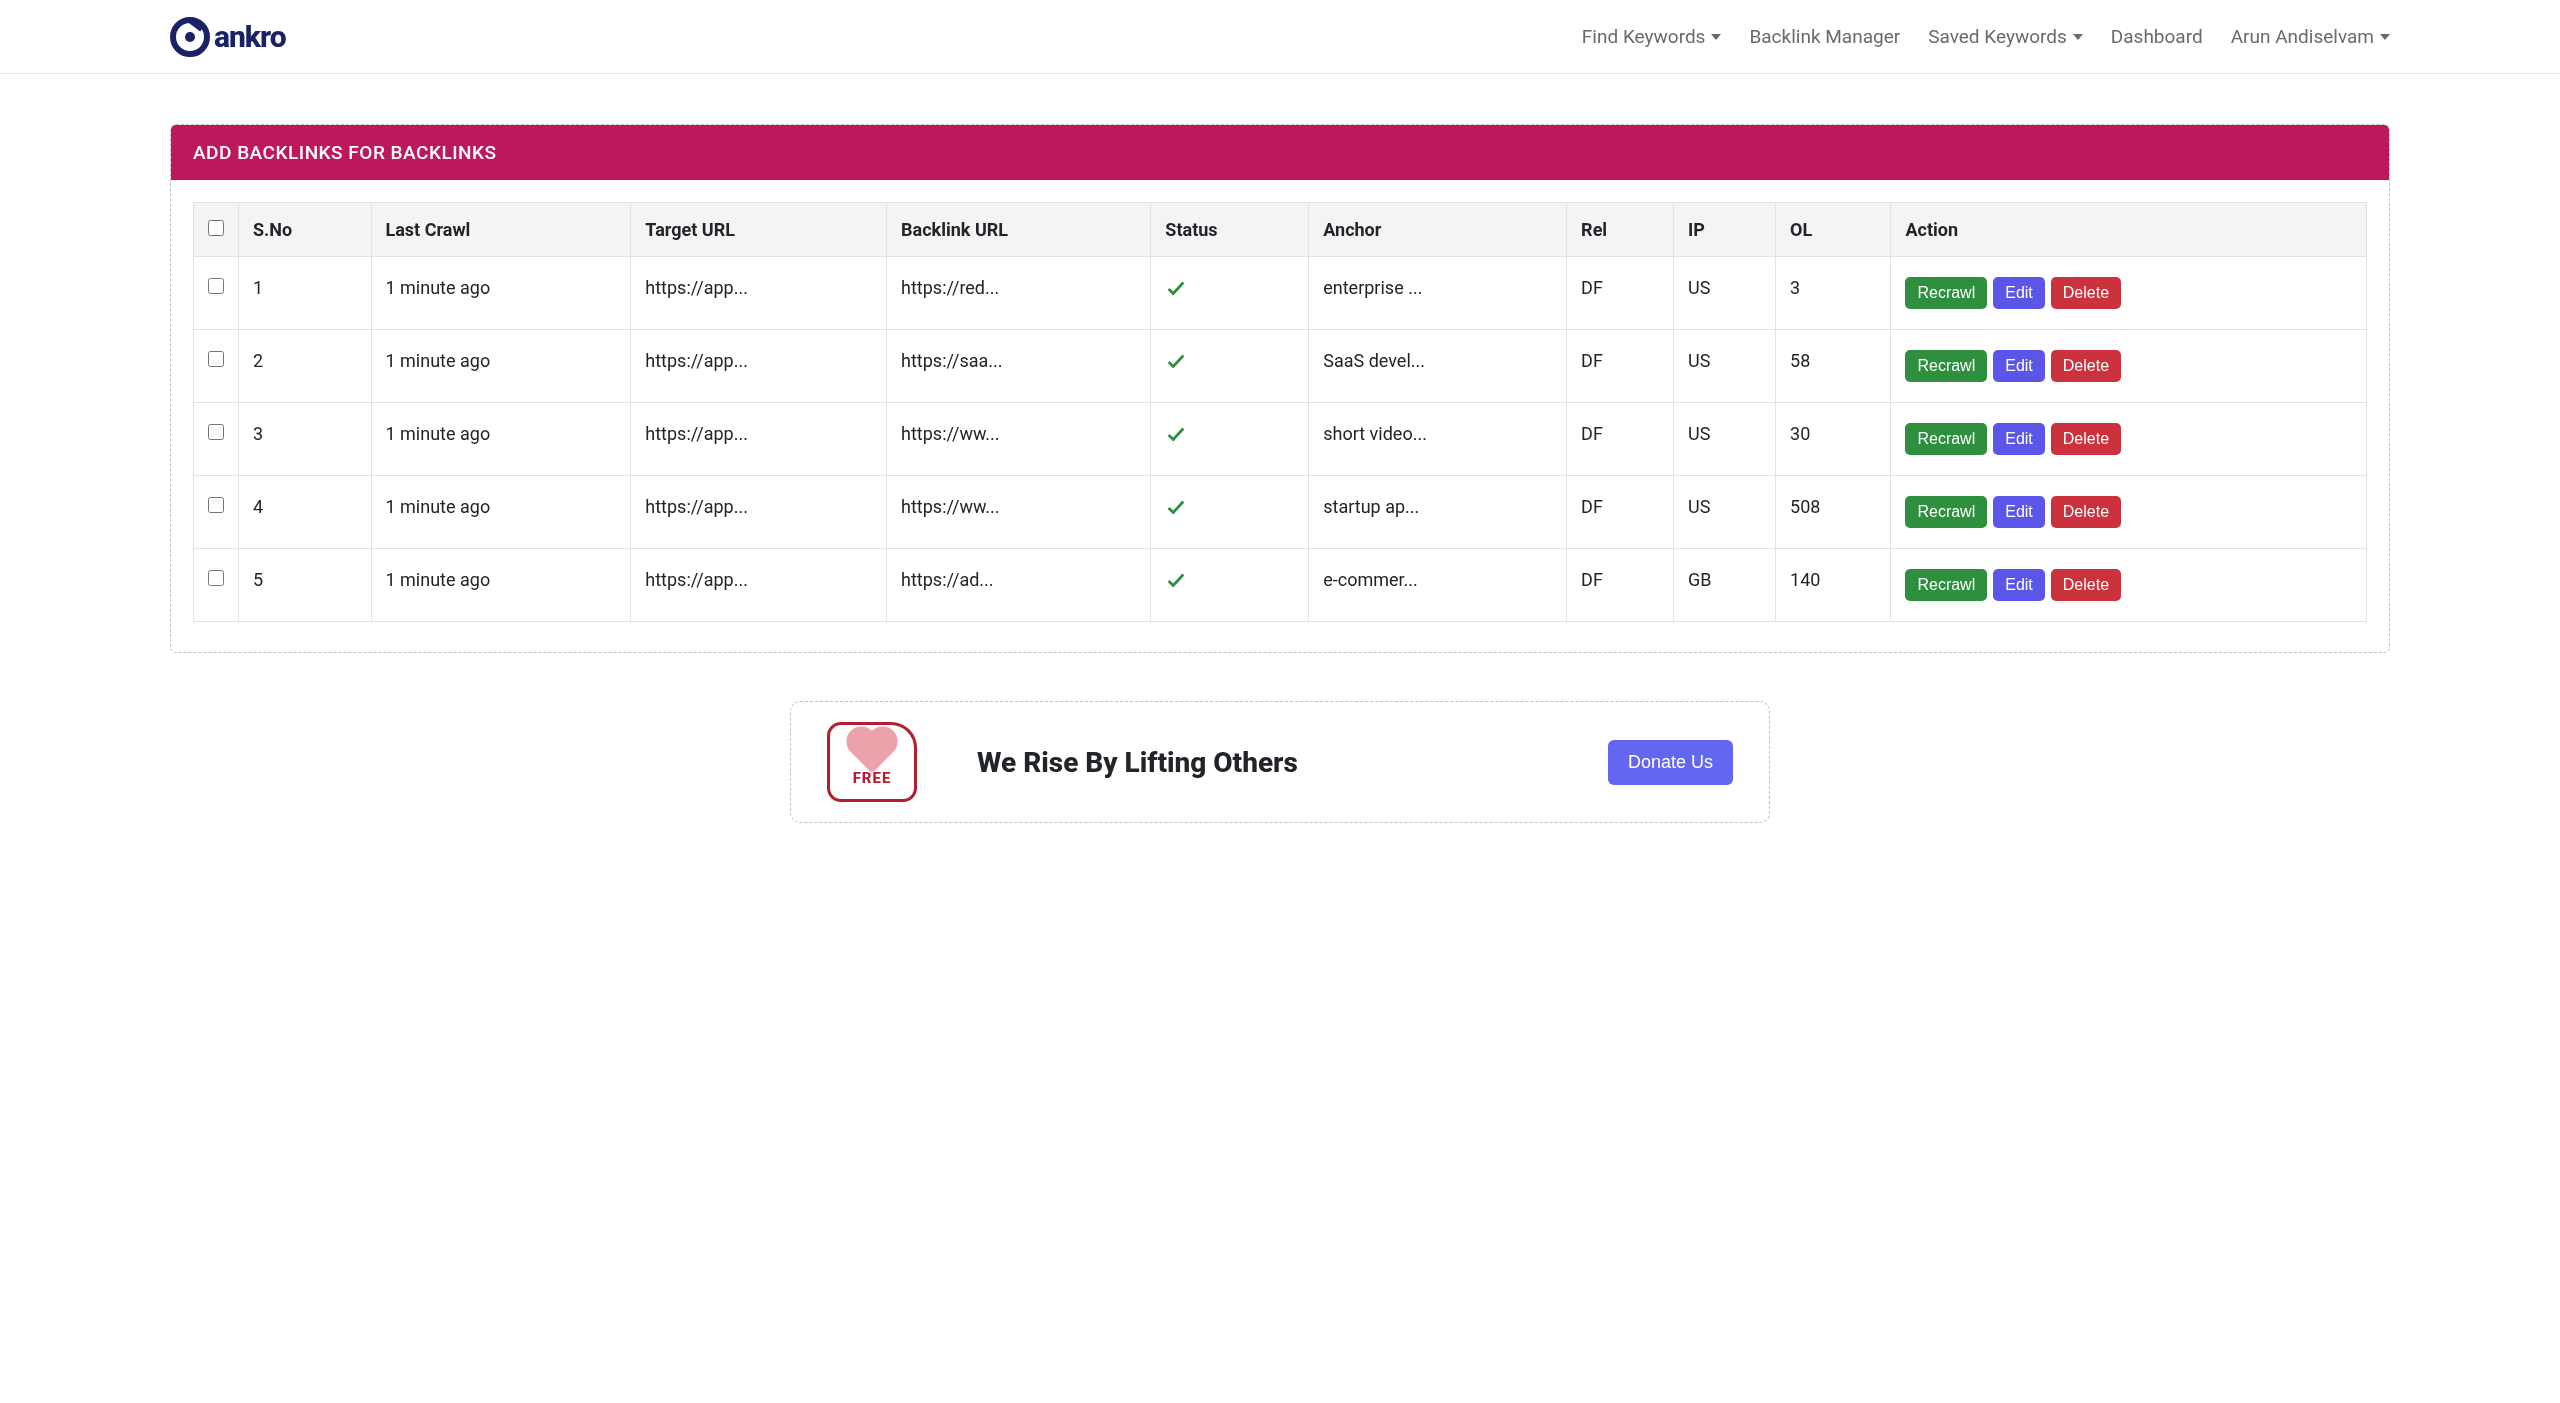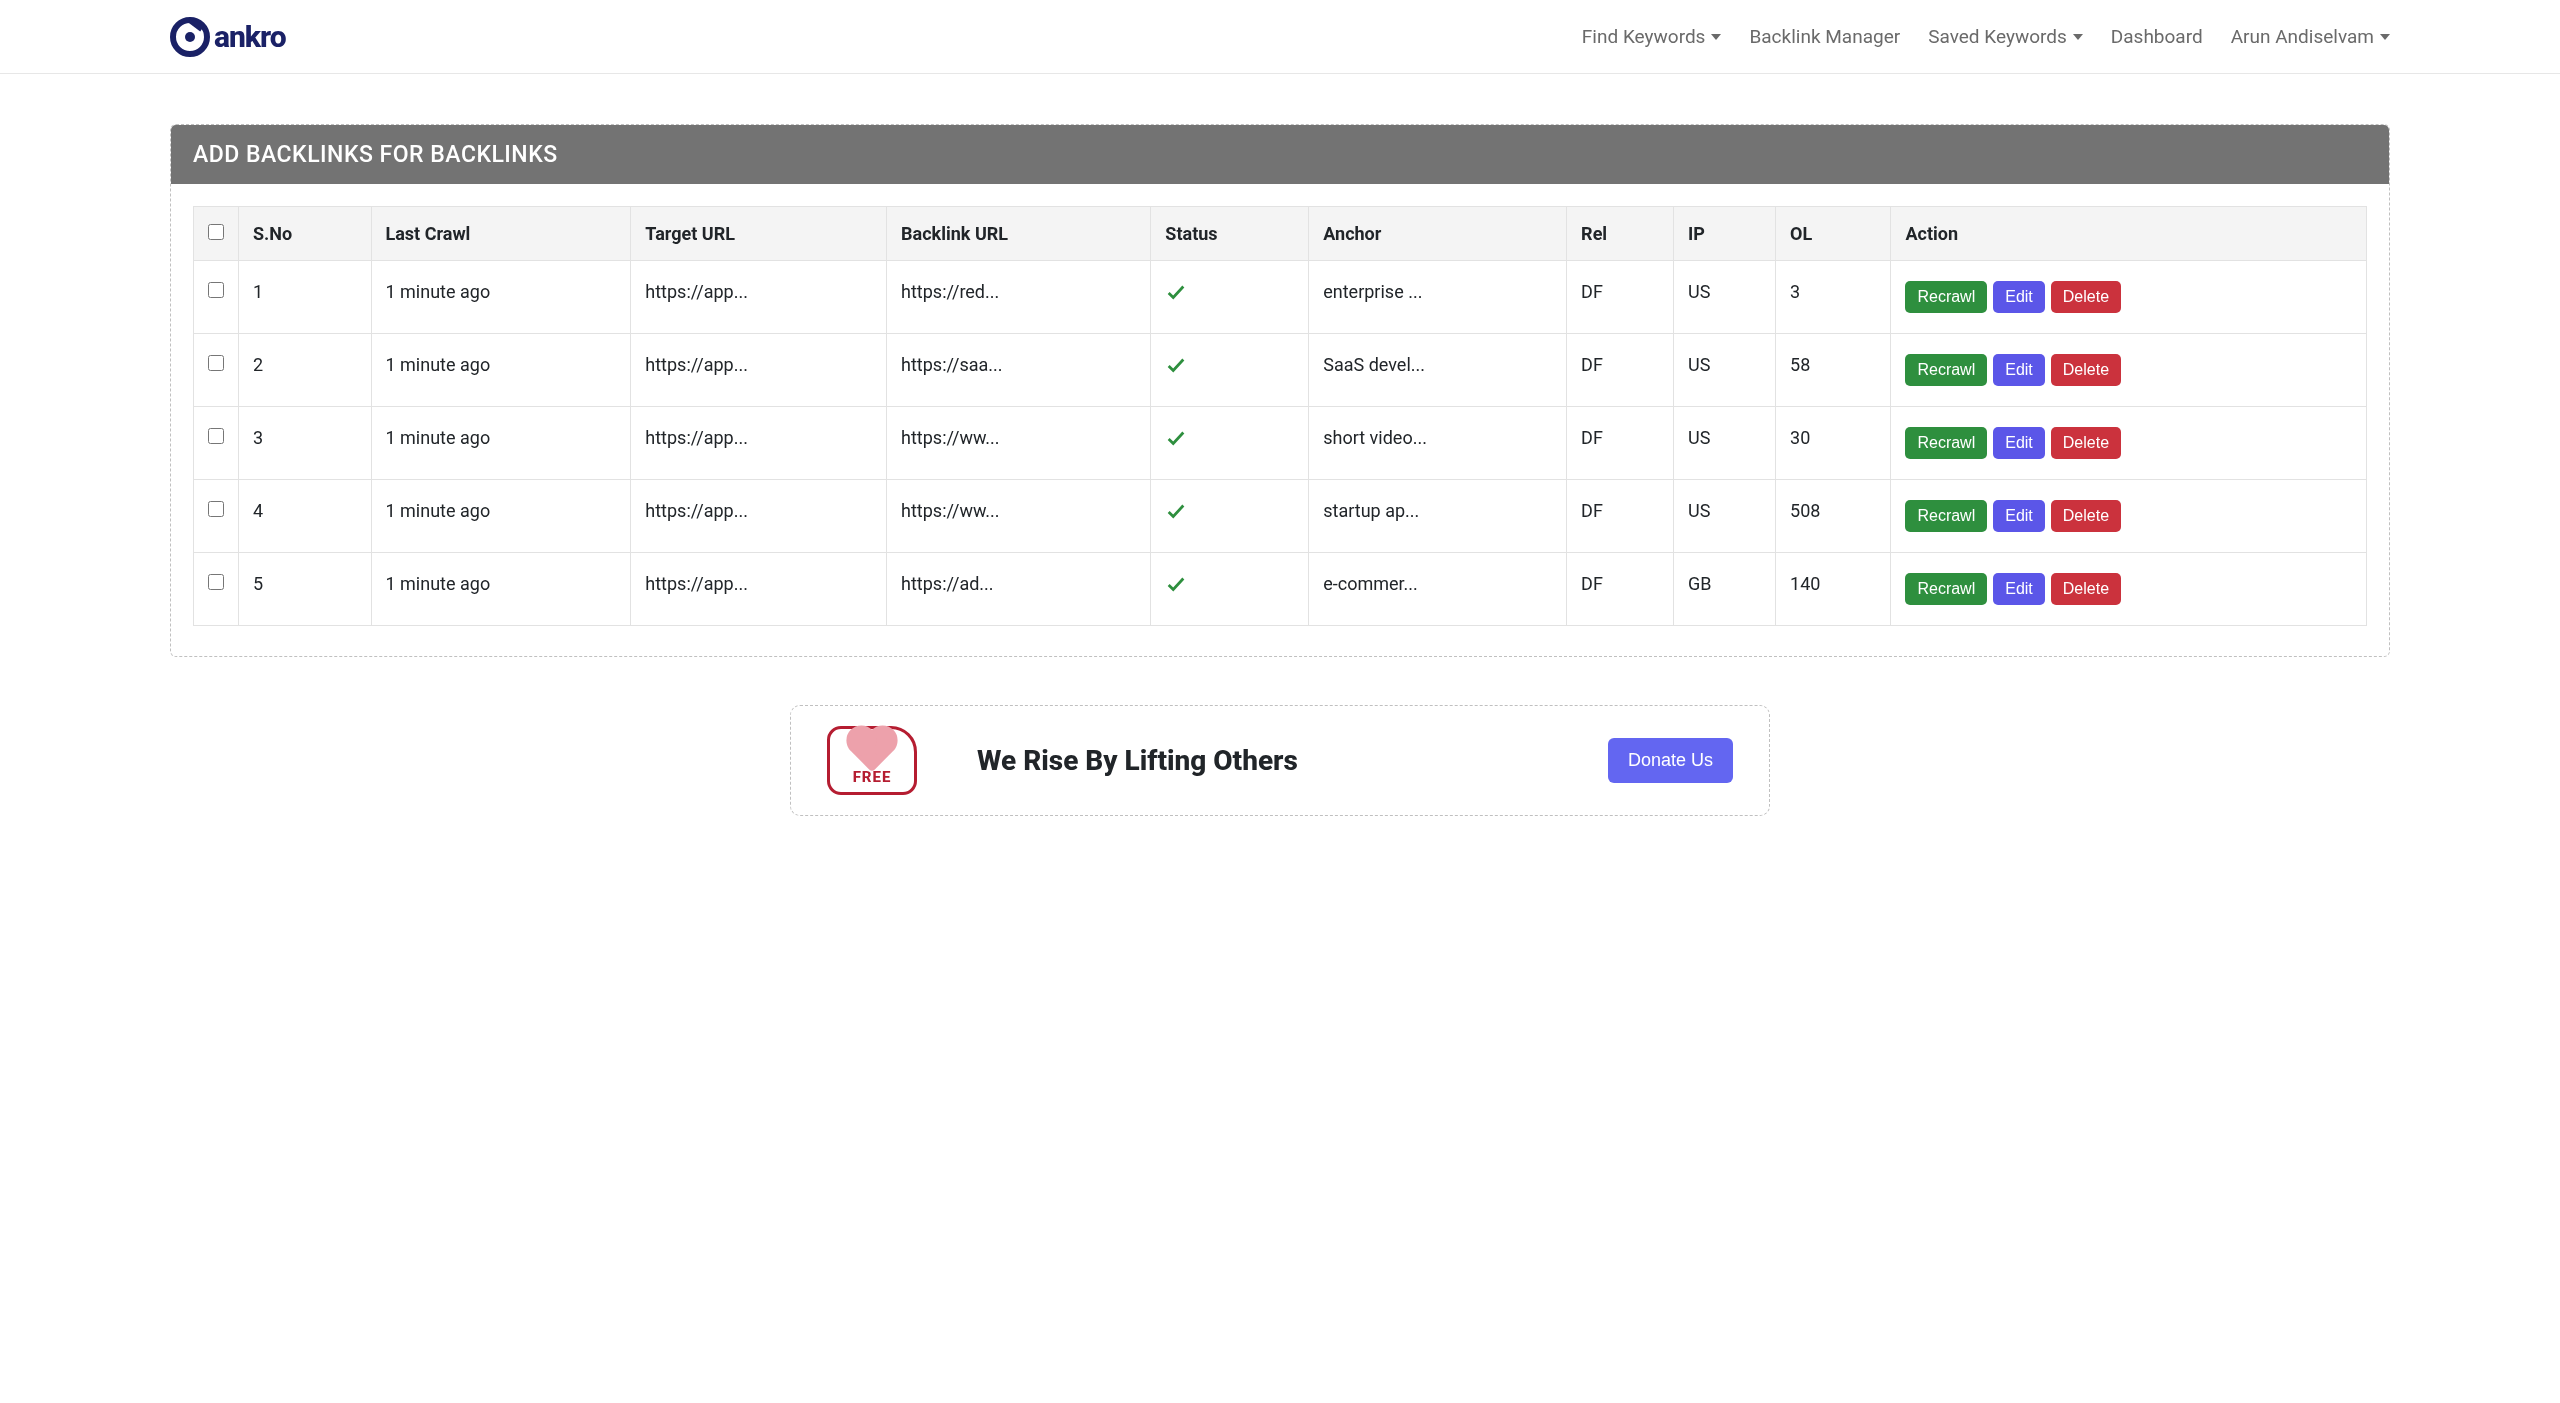--- a/index.html
+++ b/index.html
@@ -56,23 +56,23 @@
       padding: 50px 170px 0 170px;
     }
 
     
     .card {
       border: 1px dashed #c0c0c0;
       border-radius: 6px;
       overflow: hidden;
     }
     .card-header {
-      background: #737373;
+      background: #be185d;
       color: #fff;
-      font-size: 23px;
+      font-size: 19px;
       font-weight: 500;
       padding: 16px 22px;
       letter-spacing: 0.5px;
     }
     .card-body {
       padding: 22px 22px 30px 22px;
     }
 
     
     .btn-row {
@@ -151,21 +151,21 @@
       display: flex;
       align-items: center;
       justify-content: space-between;
     }
     .donate-area .left {
       display: flex;
       align-items: center;
       gap: 28px;
     }
     .free-badge {
-      width: 90px; height: 69px;
+      width: 90px; height: 80px;
       border: 3px solid #b51d31;
       border-radius: 14px;
       border-top-right-radius: 26px;
       display: flex;
       flex-direction: column;
       align-items: center;
       justify-content: center;
       gap: 2px;
       position: relative;
     }

